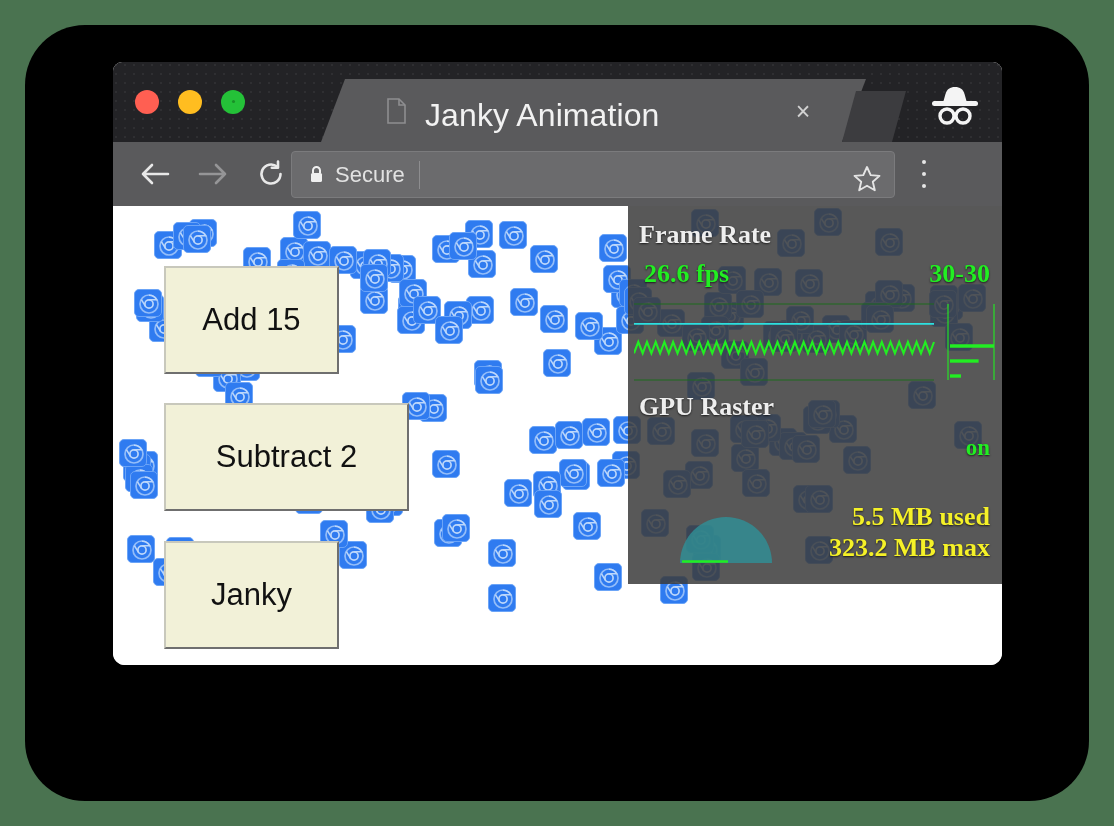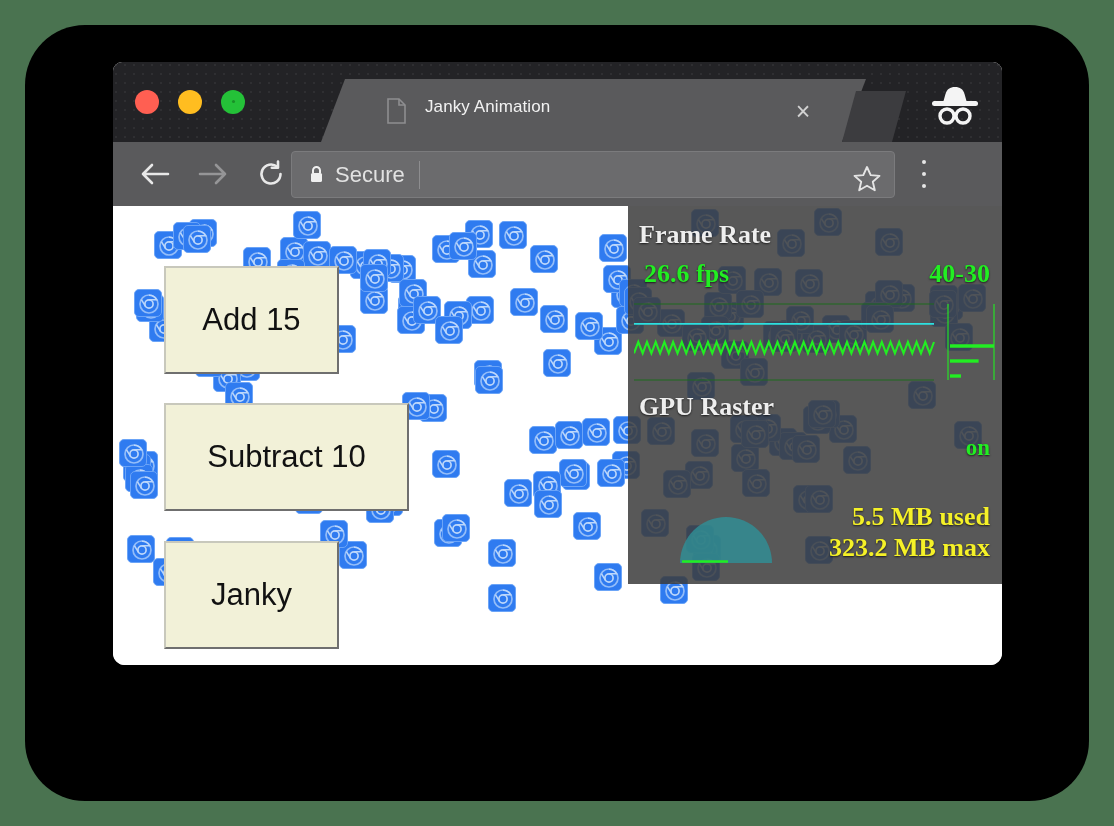--- a/index.html
+++ b/index.html
@@ -62,21 +62,21 @@
     width: 545px; height: 63px;
     background: #5a5a5c;
     clip-path: polygon(24px 0, 100%  0, calc(100% - 24px) 100%, 0 100%);
   }
   #tab-doc-icon {
     position:absolute; left:66px; top:19px; width:19px; height:26px;
   }
   #tab-title {
     position: absolute;
     left: 104px; top: 18px;
-    font-size: 17px;
+    font-size: 32px;
     color: #f2f2f2;
     letter-spacing: .1px;
     white-space: nowrap;
   }
   #tab-close {
     position: absolute;
     left: 466px; top: 16px;
     width: 32px; height: 32px;
     display:flex; align-items:center; justify-content:center;
     font-size: 25px; color:#d2d2d2; font-weight:300;
@@ -1647,28 +1647,28 @@
           <svg width="22" height="22" viewBox="0 0 22 22">
             <circle cx="11" cy="11" r="9" fill="none" stroke="#93bdf9" stroke-width="1.7"></circle>
             <circle cx="11" cy="11" r="4.1" fill="none" stroke="#bcd7fb" stroke-width="1.7"></circle>
             <path d="M11 2.3a8.8 8.8 0 0 1 7.7 4.5H11" fill="none" stroke="#bcd7fb" stroke-width="1.5"></path>
             <path d="M3.4 6.6 7.5 13.4" fill="none" stroke="#bcd7fb" stroke-width="1.5"></path>
           </svg>
         </div>
       </div>
 
     <button class="page-button" id="btn-add10">Add 15</button>
-    <button class="page-button" id="btn-subtract10">Subtract 10</button>
+    <button class="page-button" id="btn-subtract10">Subtract 2</button>
     <button class="page-button" id="btn-stop">Janky</button>
 
     <div id="fps-hud">
 
       <div class="hud-heading" id="hud-h-framerate">Frame Rate</div>
       <div class="hud-value" id="fps-current">26.6 fps</div>
-      <div class="hud-value" id="fps-range">40-30</div>
+      <div class="hud-value" id="fps-range">30-30</div>
 
       <svg id="fps-graph" viewBox="0 0 362 80" preserveAspectRatio="none">
           <line x1="0" y1="2" x2="300" y2="2" stroke="#1d6b1d" stroke-width="1.2"></line>
           <line x1="0" y1="78" x2="300" y2="78" stroke="#1d6b1d" stroke-width="1.2"></line>
           <line x1="0" y1="21.86666666666666" x2="300" y2="21.86666666666666" stroke="#2ce0e0" stroke-width="1.6"></line>
           <polyline points="0.0,51.3 4.3,40.0 8.7,51.3 13.0,40.0 17.4,51.3 21.7,40.0 26.1,51.3 30.4,40.0 34.8,51.3 39.1,40.0 43.5,51.3 47.8,40.0 52.2,51.3 56.5,40.0 60.9,51.3 65.2,40.0 69.6,51.3 73.9,40.0 78.3,51.3 82.6,40.0 87.0,51.3 91.3,40.0 95.7,51.3 100.0,40.0 104.3,51.3 108.7,40.0 113.0,51.3 117.4,40.0 121.7,51.3 126.1,40.0 130.4,51.3 134.8,40.0 139.1,51.3 143.5,40.0 147.8,51.3 152.2,40.0 156.5,51.3 160.9,40.0 165.2,51.3 169.6,40.0 173.9,51.3 178.3,40.0 182.6,51.3 187.0,40.0 191.3,51.3 195.7,40.0 200.0,51.3 204.3,40.0 208.7,51.3 213.0,40.0 217.4,51.3 221.7,40.0 226.1,51.3 230.4,40.0 234.8,51.3 239.1,40.0 243.5,51.3 247.8,40.0 252.2,51.3 256.5,40.0 260.9,51.3 265.2,40.0 269.6,51.3 273.9,40.0 278.3,51.3 282.6,40.0 287.0,51.3 291.3,40.0 295.7,51.3 300.0,40.0" fill="none" stroke="#22ee22" stroke-width="2.1"></polyline>
           <line x1="314" y1="2" x2="314" y2="78" stroke="#22ee22" stroke-width="1.1"></line>
           <line x1="360" y1="2" x2="360" y2="78" stroke="#22ee22" stroke-width="1.1"></line>
           <line x1="316" y1="44" x2="360" y2="44" stroke="#22ee22" stroke-width="3.4"></line>
           <line x1="316" y1="59" x2="344.6" y2="59" stroke="#22ee22" stroke-width="3.4"></line>

